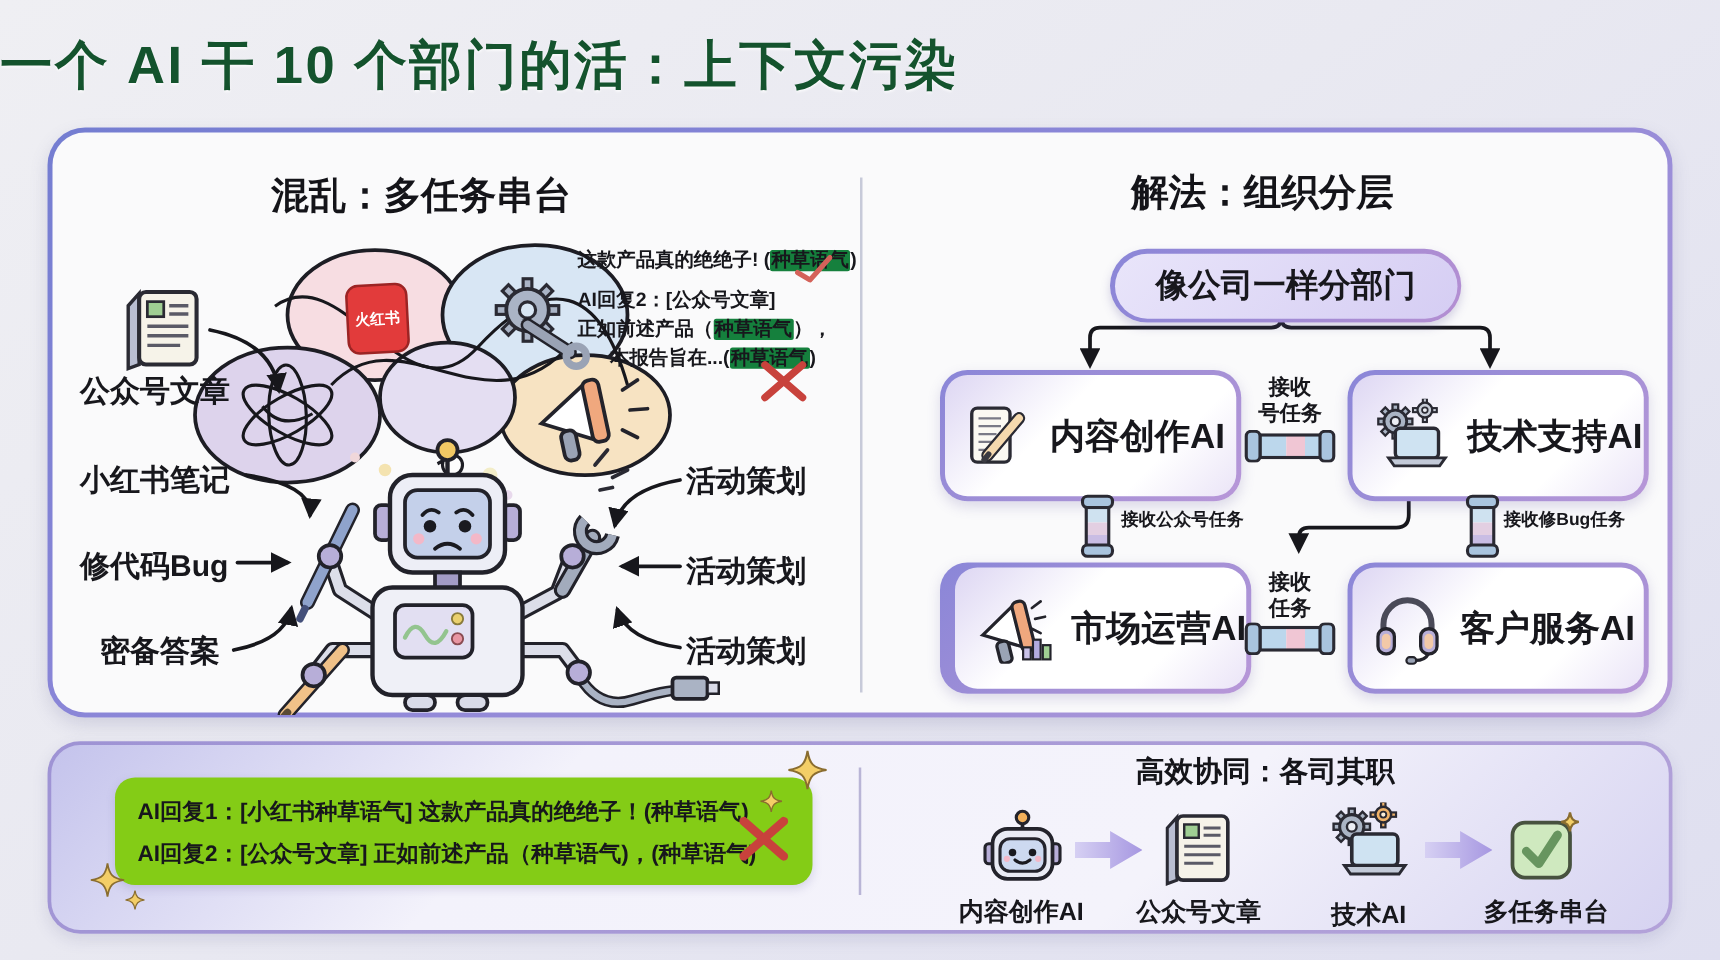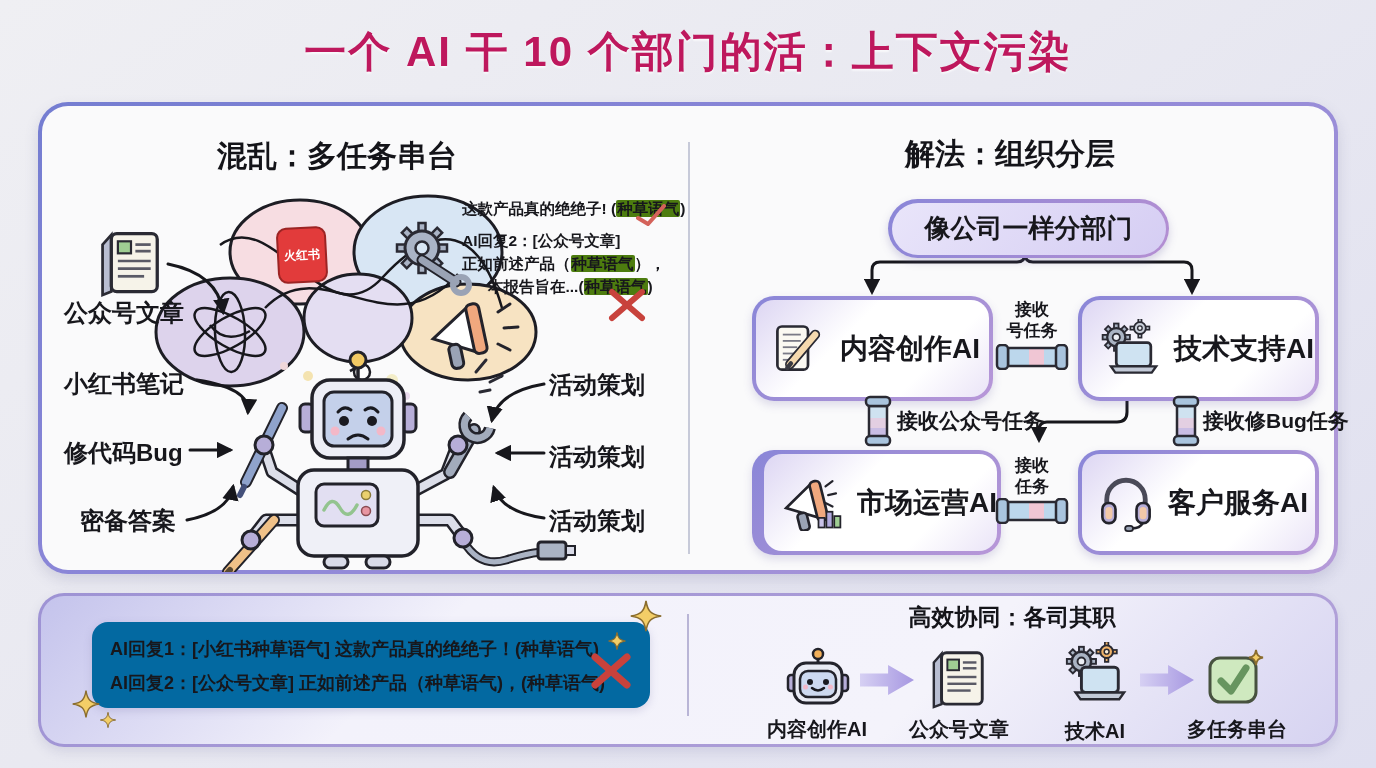--- a/index.html
+++ b/index.html
@@ -5,40 +5,40 @@
   html,body{margin:0;padding:0;}
   body{
     width:1376px;height:768px;position:relative;overflow:hidden;
     background:linear-gradient(145deg,#efeff3 0%,#e9e9f1 45%,#dfdff0 100%);
     font-family:"Liberation Sans","DejaVu Sans",sans-serif;
     color:#17171c;
   }
   .abs{position:absolute;}
   .ctr{text-align:center;}
   .hd{font-weight:700;color:#141419;}
-  #title{left:0;top:24px;width:1376px;font-size:42px;font-weight:900;text-align:center;letter-spacing:2px;color:#be185d;text-shadow:0 2px 2px rgba(255,255,255,.7);}
+  #title{left:0;top:24px;width:1376px;font-size:42px;font-weight:900;letter-spacing:2px;color:#14532d;text-shadow:0 2px 2px rgba(255,255,255,.7);}
   .panel-border{background:linear-gradient(150deg,#747dd1 0%,#8d87d8 45%,#b59bd8 100%);border-radius:30px;padding:4px;box-shadow:0 6px 14px rgba(90,90,140,.18);}
   .panel-inner{width:100%;height:100%;background:#fafafb;border-radius:26px;}
   .panel2-border{background:linear-gradient(150deg,#9e93d4 0%,#b3a2d9 100%);border-radius:26px;padding:3px;box-shadow:0 5px 12px rgba(90,90,140,.15);}
   .panel2-inner{width:100%;height:100%;border-radius:23px;
     background:linear-gradient(135deg,#c4c3ec 0%,#f3f2fb 30%,#f4f3fb 68%,#d6d3f1 100%);}
   .vdivider{width:2px;background:#c7cad9;}
   .task-label{font-size:24px;font-weight:900;white-space:nowrap;}
   .ann{font-size:15.5px;font-weight:800;line-height:23px;white-space:nowrap;}
-  .hl{background:#4d7c0f;border-radius:2px;padding:0 1px;}
+  .hl{background:#15803d;border-radius:2px;padding:0 1px;}
   .pill-border{background:linear-gradient(120deg,#8a86d8,#b48fd2);border-radius:30px;padding:3.5px;box-shadow:0 4px 8px rgba(100,90,160,.25);text-align:center;}
   .pill-inner{width:100%;height:100%;border-radius:27px;display:flex;align-items:center;justify-content:center;
     background:linear-gradient(135deg,#e9e5fa 0%,#d5cdf3 100%);font-size:26px;font-weight:900;}
   .dept-border{background:linear-gradient(140deg,#8a86d8 0%,#a591d6 60%,#b897d8 100%);border-radius:22px;padding:4px;box-shadow:0 4px 10px rgba(100,90,160,.2);}
   .dept-inner{width:100%;height:100%;border-radius:18px;display:flex;align-items:center;gap:14px;padding-left:16px;box-sizing:border-box;
     background:linear-gradient(135deg,#ddd6f3 0%,#ffffff 38%,#ffffff 72%,#eae4f7 100%);}
   .dept-label{font-size:28px;font-weight:900;white-space:nowrap;}
-  .pipe-label{font-size:21px;font-weight:900;white-space:nowrap;}
+  .pipe-label{font-size:14px;font-weight:900;white-space:nowrap;}
   .pipe-label-mid{font-size:17px;font-weight:900;line-height:21px;text-align:center;white-space:nowrap;}
-  .reply-box{background:#0369a1;border-radius:16px;box-shadow:0 3px 8px rgba(110,105,160,.22);text-align:center;}
+  .reply-box{background:#84cc16;border-radius:16px;box-shadow:0 3px 8px rgba(110,105,160,.22);text-align:center;}
   .reply-line{font-size:18px;font-weight:800;white-space:nowrap;}
   .flow-label{font-size:20px;font-weight:900;text-align:center;white-space:nowrap;}
   .barrow{background:linear-gradient(90deg,#d6d0f3,#a697e1);
     clip-path:polygon(0 32%,52% 32%,52% 8%,100% 50%,52% 92%,52% 68%,0 68%);}
   svg{display:block;}
 </style>
 </head>
 <body>
 
 <div id="title" class="abs">一个 AI 干 10 个部门的活：上下文污染</div>

